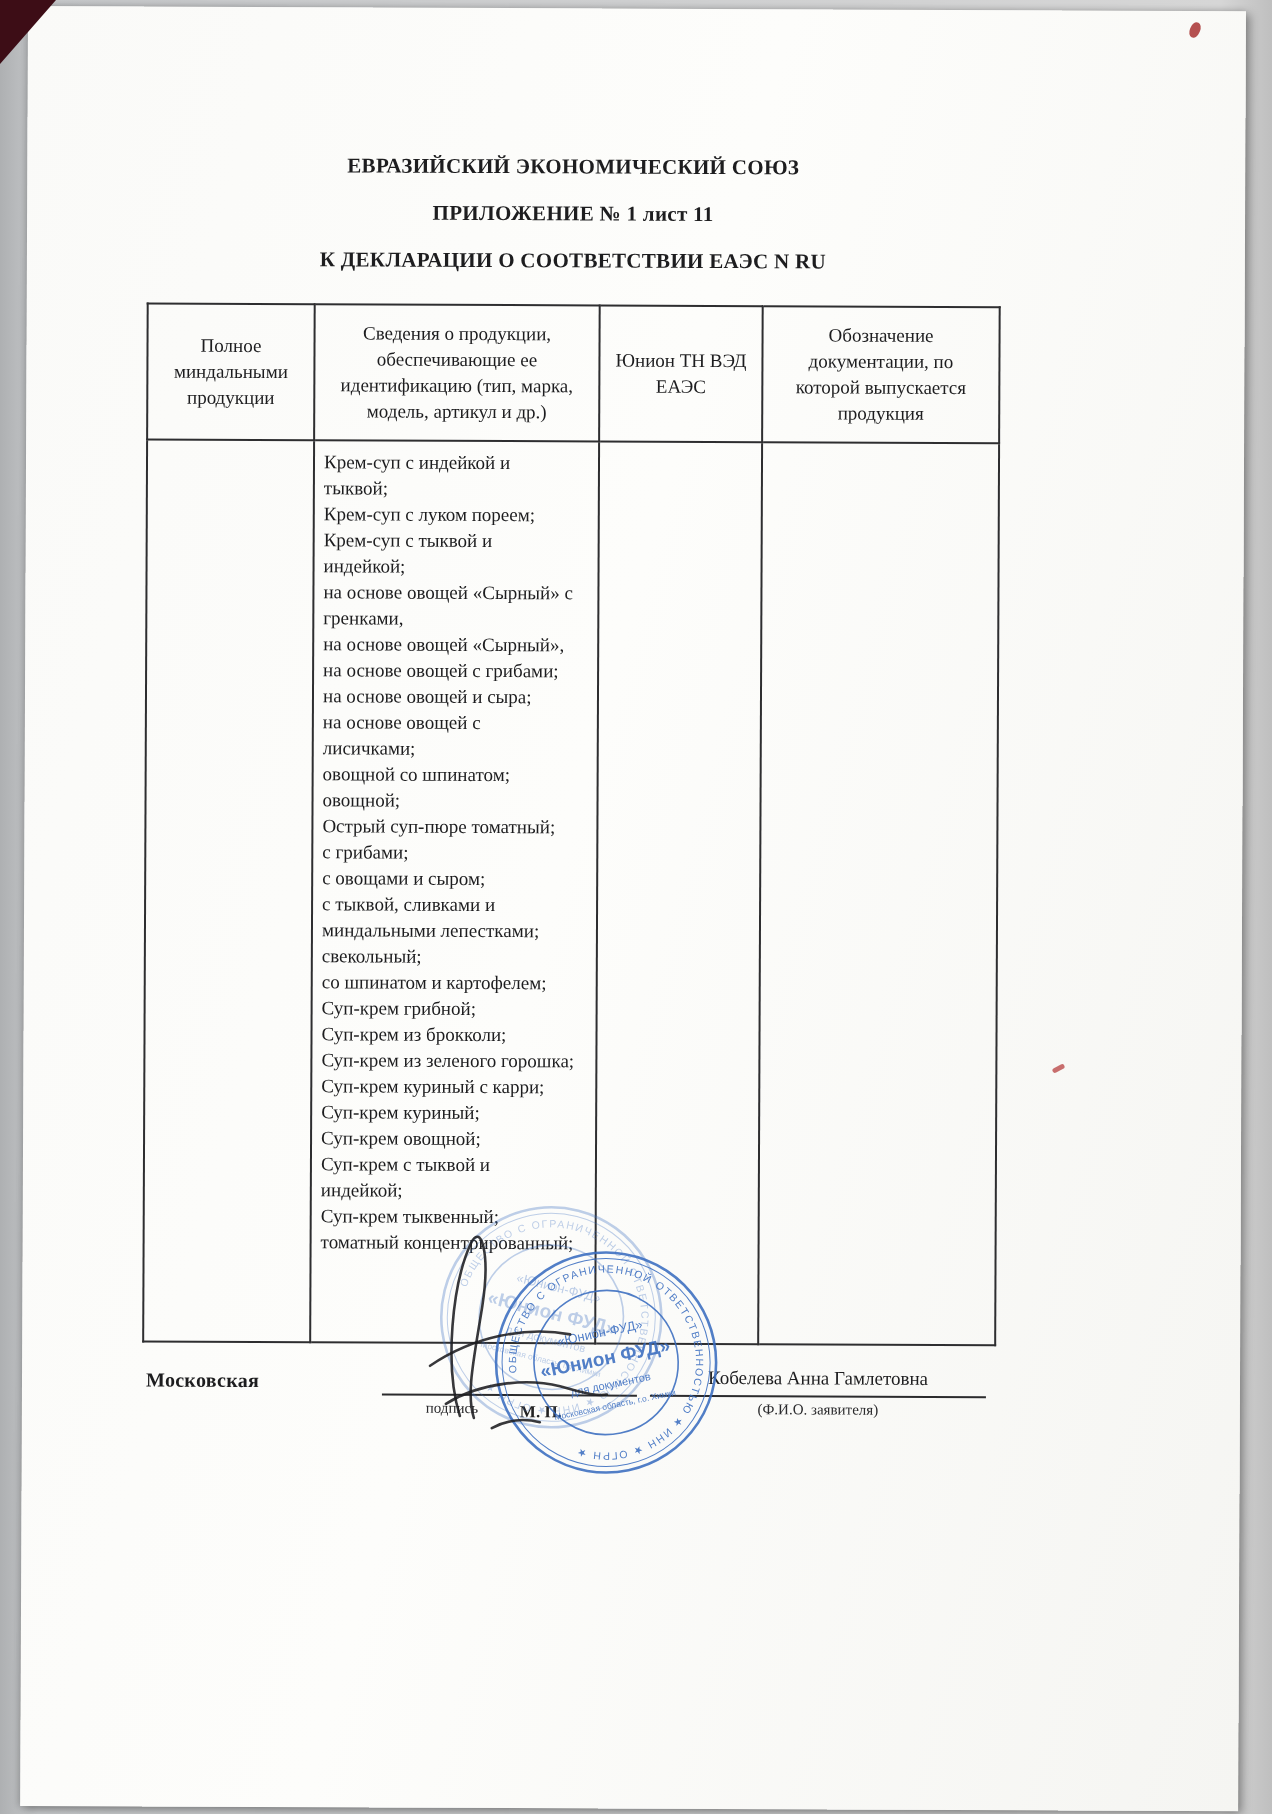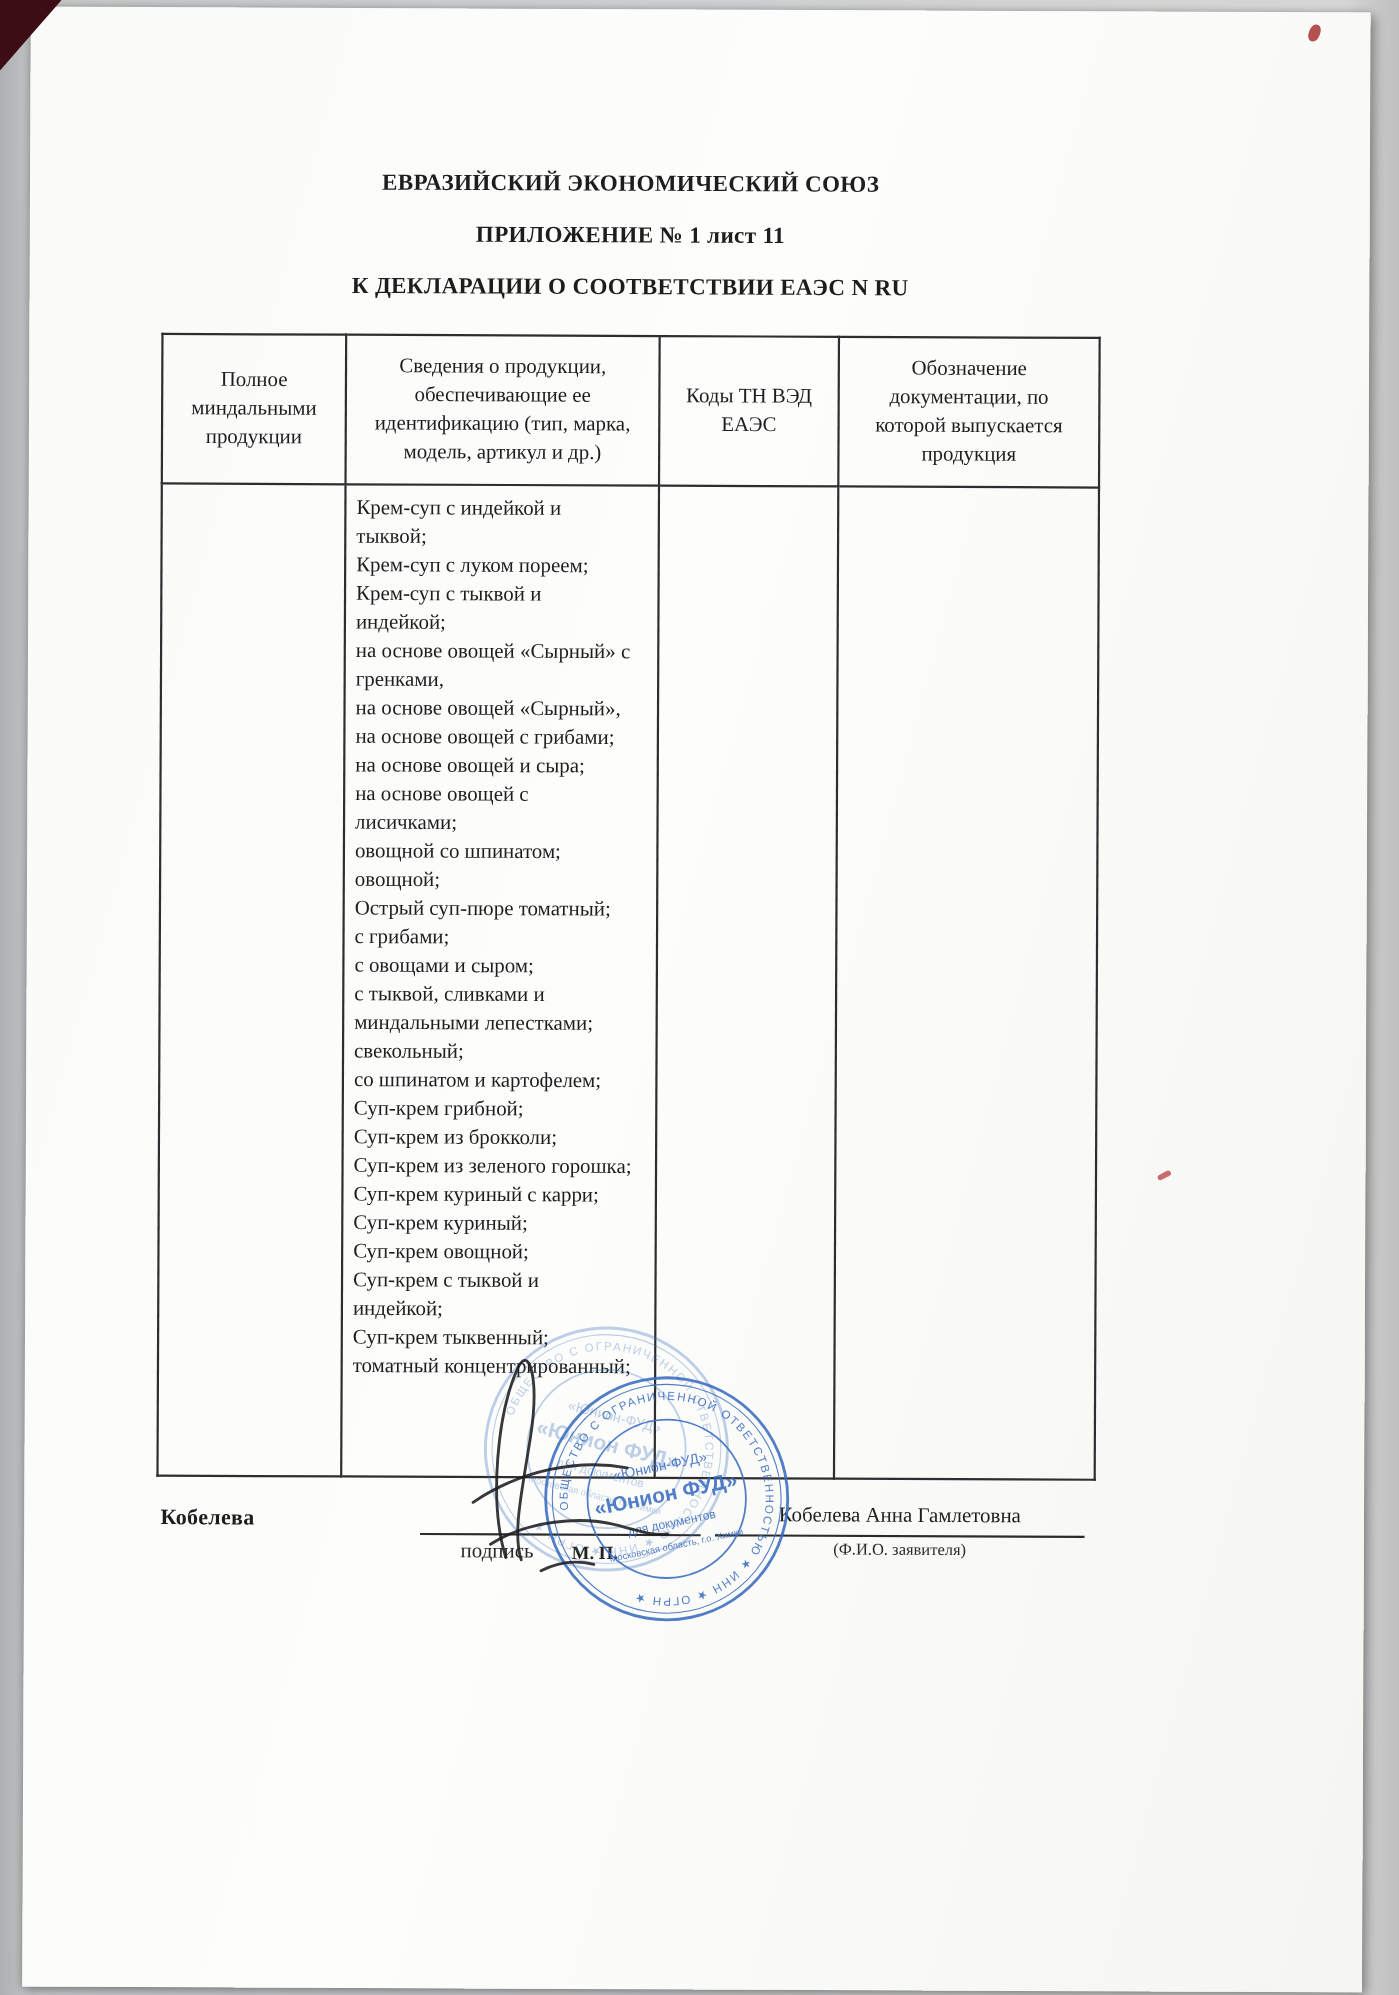--- a/index.html
+++ b/index.html
@@ -38,21 +38,21 @@
     text-align:center;vertical-align:middle;padding:6px 13px;
   }
   table.decl td{
     height:884px;vertical-align:top;padding:8px 20px 8px 9px;
     font-size:19px;line-height:26px;
   }
   .product-line{white-space:normal;}
 
   .footer-label{position:absolute;left:124px;top:1362px;font-size:20px;font-weight:bold;letter-spacing:.3px;}
   .sig-line{position:absolute;left:360px;top:1386px;width:255px;border-top:2px solid #2b2b2d;}
-  .sig-caption{position:absolute;left:360px;top:1392px;width:140px;text-align:center;font-size:19px;color:#2a2a2c;}
+  .sig-caption{position:absolute;left:360px;top:1392px;width:140px;text-align:center;font-size:15px;color:#2a2a2c;}
   .mp-caption{position:absolute;left:498px;top:1394px;font-size:17px;color:#222;font-weight:bold;}
   .name-line{position:absolute;left:628px;top:1386px;width:336px;border-top:2px solid #2b2b2d;}
   .name-text{position:absolute;left:628px;top:1358px;width:336px;text-align:center;font-size:19px;}
   .name-caption{position:absolute;left:628px;top:1392px;width:336px;text-align:center;font-size:15px;color:#2a2a2c;}
 
   svg.overlay{position:absolute;left:380px;top:1190px;z-index:2;}
   .ring{fill:none;stroke:var(--stamp-color);stroke-width:2.6;}
   .ring.thin{stroke-width:1;}
   .ring.inner{stroke-width:1.6;}
   .st-text{fill:var(--stamp-color);stroke:none;font-family:"Liberation Sans","DejaVu Sans",sans-serif;}
@@ -82,21 +82,21 @@
     <colgroup>
       <col style="width:167px">
         <col style="width:285px">
         <col style="width:163px">
         <col style="width:237px">
     </colgroup>
     <thead>
       <tr>
         <th>Полное миндальными продукции</th>
         <th>Сведения о продукции, обеспечивающие ее идентификацию (тип, марка, модель, артикул и др.)</th>
-        <th>Коды ТН ВЭД ЕАЭС</th>
+        <th>Юнион ТН ВЭД ЕАЭС</th>
         <th>Обозначение документации, по которой выпускается продукция</th>
       </tr>
     </thead>
     <tbody>
       <tr>
         <td></td>
         <td>
           <div>
               <div class="product-line">Крем-суп с индейкой и тыквой;</div>
               <div class="product-line">Крем-суп с луком пореем;</div>
@@ -124,21 +124,21 @@
               <div class="product-line">Суп-крем тыквенный;</div>
               <div class="product-line">томатный концентрированный;</div>
             </div>
         </td>
         <td></td>
         <td></td>
       </tr>
     </tbody>
   </table>
 
-  <div class="footer-label">Кобелева</div>
+  <div class="footer-label">Московская</div>
   <div class="sig-line"></div>
   <div class="sig-caption">подпись</div>
   <div class="mp-caption">М. П.</div>
   <div class="name-line"></div>
   <div class="name-text">Кобелева Анна Гамлетовна</div>
   <div class="name-caption">(Ф.И.О. заявителя)</div>
 
   <svg class="overlay" width="440" height="350" viewBox="0 0 440 350">
     <defs>
       <g id="stampG">

